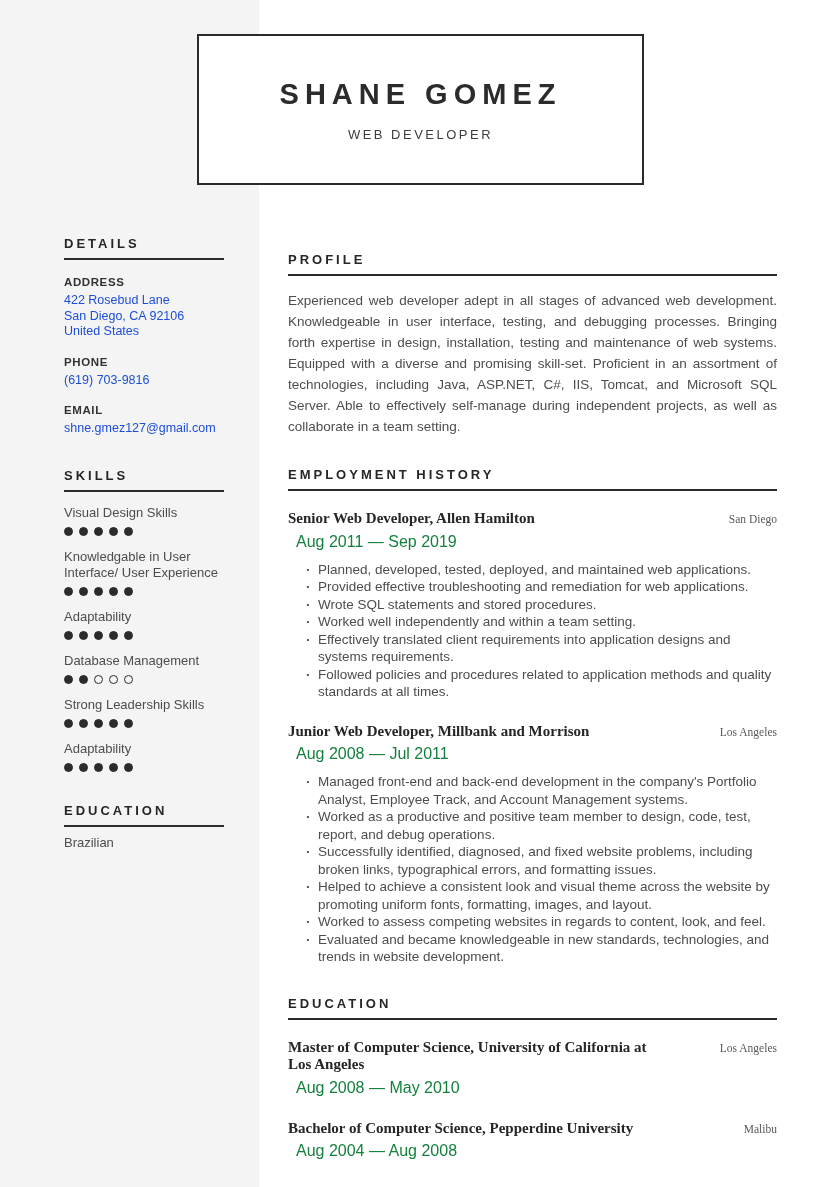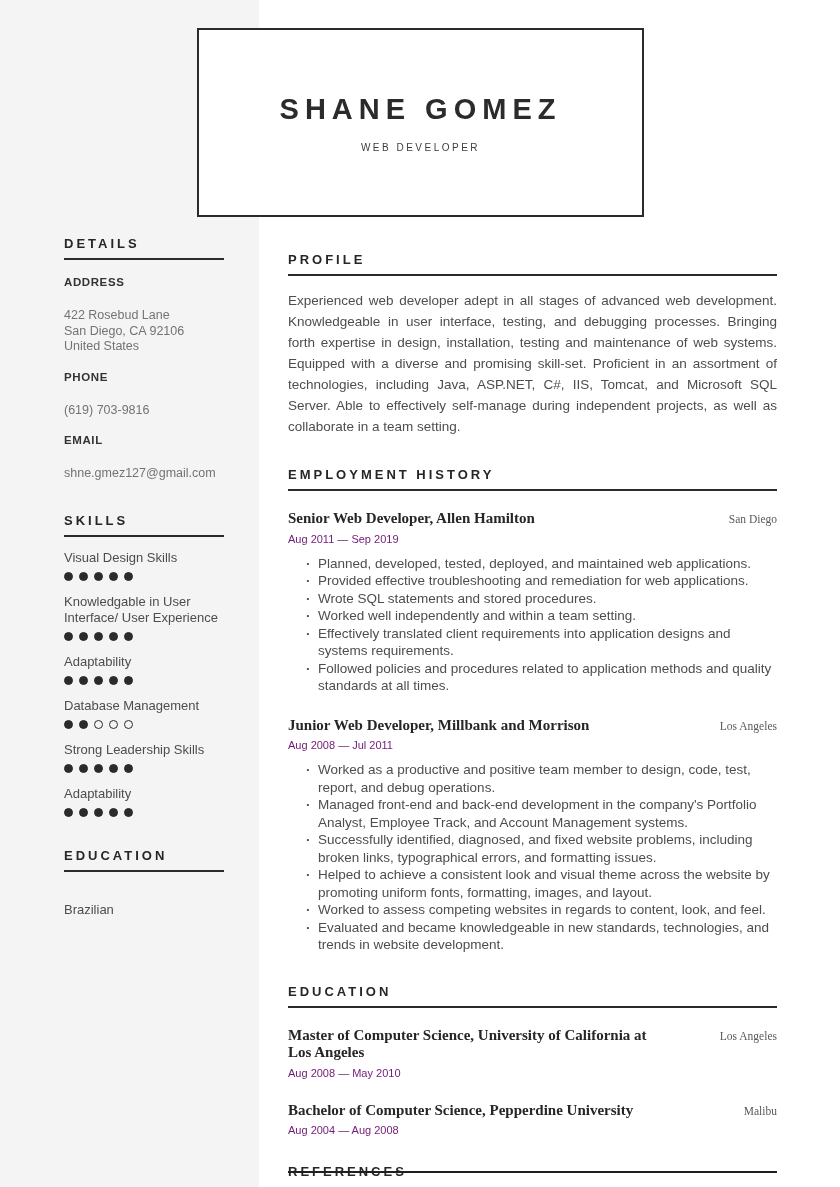--- a/index.html
+++ b/index.html
@@ -12,40 +12,40 @@
     color: #262626;
   }
   .sidebar {
     position: absolute;
     left: 0; top: 0;
     width: 259px; height: 1187px;
     background: #f4f4f4;
   }
   .header-box {
     position: absolute;
-    left: 197px; top: 28px;
-    width: 447px; height: 189px;
+    left: 197px; top: 34px;
+    width: 447px; height: 151px;
     background: #ffffff;
     border: 2px solid #2b2b2b;
     display: flex;
     flex-direction: column;
     align-items: center;
     justify-content: center;
     z-index: 2;
   }
   .person-name {
     font-size: 29px;
     font-weight: 700;
     letter-spacing: 6px;
     color: #2b2b2b;
     white-space: nowrap;
   }
   .person-role {
     margin-top: 16px;
-    font-size: 10px;
+    font-size: 13px;
     letter-spacing: 2.5px;
     color: #3d3d3d;
     white-space: nowrap;
   }
   .sidebar-col {
     position: absolute;
     left: 64px; top: 236px;
     width: 160px;
     z-index: 1;
   }
@@ -69,24 +69,24 @@
     margin-top: 7px;
   }
   .detail-label {
     margin-top: 16px;
     font-size: 11.5px;
     font-weight: 700;
     letter-spacing: 0.6px;
     color: #333333;
   }
   .detail-value {
-    margin-top: 20px;
+    margin-top: 5px;
     font-size: 12.5px;
     line-height: 15.5px;
-    color: #737373;
+    color: #1d4ed8;
   }
   .side-section { margin-top: 31px; }
   .skill { margin-top: 13px; }
   .skill:first-of-type { margin-top: 16px; }
   .skill-name {
     font-size: 13px;
     line-height: 16px;
     color: #4d4d4d;
   }
   .skill-dots {
@@ -95,21 +95,21 @@
     gap: 6px;
     height: 9px;
   }
   .dot {
     width: 9px; height: 9px;
     border-radius: 50%;
     border: 1.5px solid #2b2b2b;
   }
   .dot.filled { background: #2b2b2b; }
   .lang {
-    margin-top: 30px;
+    margin-top: 8px;
     font-size: 13px;
     color: #4d4d4d;
   }
   .profile-text {
     margin-top: 14px;
     font-size: 13.5px;
     line-height: 21px;
     color: #4d4d4d;
     text-align: justify;
   }
@@ -130,22 +130,23 @@
     max-width: 385px;
   }
   .job-loc {
     font-size: 11.5px;
     color: #595959;
     padding-top: 3px;
     flex-shrink: 0;
   }
   .job-dates {
     margin-top: 5px;
-    font-size: 11px;
-    color: #701a75;
+    font-size: 16px;
+    color: #15803d;
+    margin-left: 8px;
   }
   ul.bullets {
     list-style: none;
     margin-top: 10px;
   }
   ul.bullets li {
     position: relative;
     padding-left: 30px;
     font-size: 13.5px;
     line-height: 17.5px;
@@ -304,22 +305,22 @@
       </ul>
     </div>
 
     <div class="job">
       <div class="job-header">
         <div class="job-title">Junior Web Developer, Millbank and Morrison</div>
         <div class="job-loc">Los Angeles</div>
       </div>
       <div class="job-dates">Aug 2008 — Jul 2011</div>
       <ul class="bullets">
+        <li>Managed front-end and back-end development in the company's Portfolio Analyst, Employee Track, and Account Management systems.</li>
         <li>Worked as a productive and positive team member to design, code, test, report, and debug operations.</li>
-        <li>Managed front-end and back-end development in the company's Portfolio Analyst, Employee Track, and Account Management systems.</li>
         <li>Successfully identified, diagnosed, and fixed website problems, including broken links, typographical errors, and formatting issues.</li>
         <li>Helped to achieve a consistent look and visual theme across the website by promoting uniform fonts, formatting, images, and layout.</li>
         <li>Worked to assess competing websites in regards to content, look, and feel.</li>
         <li>Evaluated and became knowledgeable in new standards, technologies, and trends in website development.</li>
       </ul>
     </div>
   </section>
 
   <section class="main-section">
     <h2 class="sec-heading">EDUCATION</h2>

